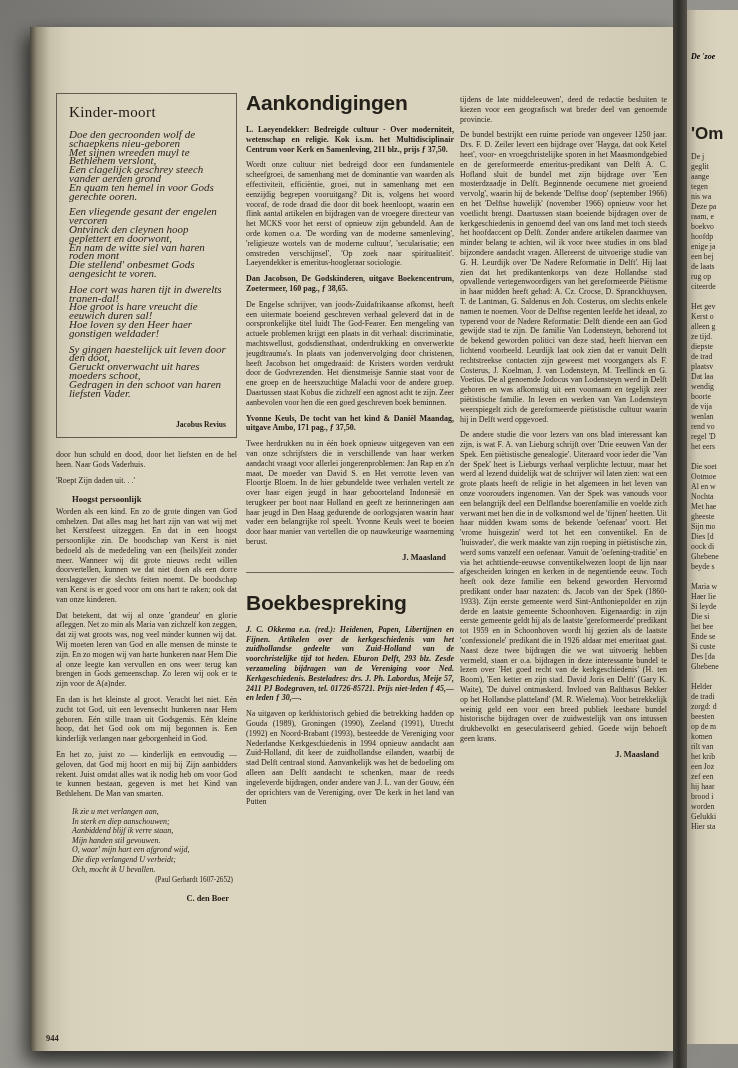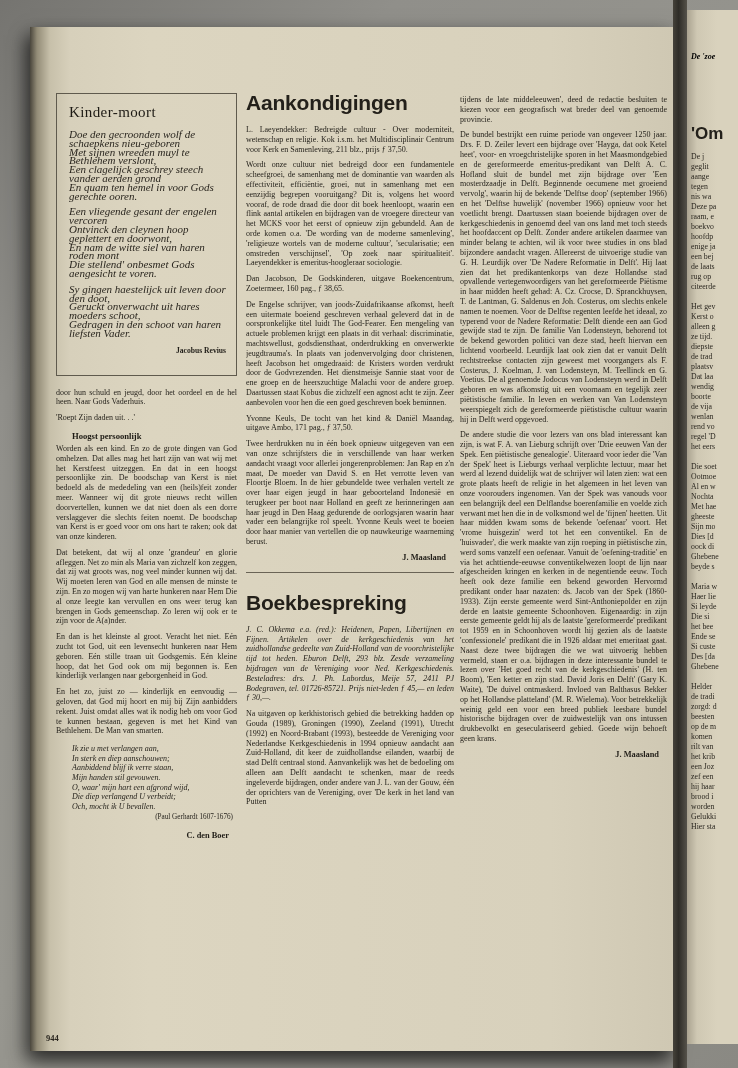--- a/index.html
+++ b/index.html
@@ -14,33 +14,33 @@
   .page-gap{position:absolute;left:673px;top:0;width:14px;height:1068px;
     background:linear-gradient(90deg,#45423a,#2e2c27 40%,#55524a);}
   .next-page{left:687px;top:10px;width:51px;height:1034px;
     background:linear-gradient(90deg,#aaa390 0px,#cfc8b3 10px,#d9d2bd 30px);
     overflow:hidden;}
   .col{position:absolute;overflow:hidden;color:#211e18;}
   .col p{margin:0 0 6px 0;font-size:8px;line-height:9.8px;text-align:justify;}
   .col-left{left:26px;top:66px;width:181px;height:952px;}
   .col-mid{left:216px;top:64px;width:208px;height:976px;}
   .col-right{left:430px;top:68px;width:207px;height:966px;}
-  .poem-box{border:1px solid #5f5a4d;padding:10px 10px 20px 12px;margin-bottom:12px;}
+  .poem-box{border:1px solid #5f5a4d;padding:10px 10px 8px 12px;margin-bottom:12px;}
   .poem-title{font-size:15px;letter-spacing:.4px;margin-bottom:9px;color:#1d1a14;}
   .poem-stanza{font-style:italic;font-size:11px;line-height:8.8px;margin-bottom:7px;white-space:pre-line;color:#2a261f;}
-  .poem-author{font-size:7.6px;font-weight:bold;text-align:right;margin-top:8px;}
+  .poem-author{font-size:7.6px;font-weight:bold;text-align:right;margin-top:23px;}
   .subhead{font-size:8.6px;font-weight:bold;margin:8px 0 3px 16px;color:#1d1a14;}
   .quote-line{font-style:normal;}
   .closing-poem{font-style:italic;font-size:8px;line-height:9.6px;white-space:pre-line;padding-left:16px;margin:8px 0 2px 0;}
   .attribution{font-size:7.2px;text-align:right;padding-right:4px;margin-bottom:10px;}
   .signature{font-size:8.4px;font-weight:600;text-align:right;padding-right:8px;margin:6px 0 10px 0;}
   .section-heading{font-family:"Liberation Sans",sans-serif;font-weight:600;font-size:21px;
     letter-spacing:-.2px;margin:0 0 10px 0;color:#23201a;}
   .section-heading.second{margin-top:18px;}
-  .lead{font-weight:normal;}
+  .lead{font-weight:bold;}
   .lead.italic{font-style:italic;}
   .page-number{position:absolute;left:16px;bottom:8px;font-size:8.5px;font-weight:bold;color:#2a261f;}
   .next-heading{font-family:"Liberation Sans",sans-serif;font-weight:600;font-size:17px;color:#23201a;margin:62px 0 8px 4px;}
   .next-toplines{font-size:8px;line-height:10px;margin:42px 0 0 4px;white-space:pre-line;font-weight:bold;font-style:italic;}
   .next-lines{font-size:7.8px;line-height:10px;margin:6px 0 0 4px;white-space:pre-line;color:#2a261f;}
   .rule-hr{border:0;border-top:1px solid #6a6456;margin:10px 0;}
 </style>
 </head>
 <body>
 
@@ -52,40 +52,43 @@
       <div class="poem-box">
         <div class="poem-title">Kinder-moort</div>
         <div class="poem-stanza">Doe den gecroonden wolf de schaepkens nieu-geboren
 Met sijnen wreeden muyl te Bethlehem verslont,
 Een clagelijck geschrey steech vander aerden grond
 En quam ten hemel in voor Gods gerechte ooren.</div>
         <div class="poem-stanza">Een vliegende gesant der engelen vercoren
 Ontvinck den cleynen hoop geplettert en doorwont,
 En nam de witte siel van haren roden mont
 Die stellend' onbesmet Gods aengesicht te voren.</div>
+        <div class="poem-stanza">Hoe cort was haren tijt in dwerelts tranen-dal!
+Hoe groot is hare vreucht die eeuwich duren sal!
+Hoe loven sy den Heer haer gonstigen weldader!</div>
         <div class="poem-stanza">Sy gingen haestelijck uit leven door den doot,
 Geruckt onverwacht uit hares moeders schoot,
 Gedragen in den schoot van haren liefsten Vader.</div>
         <div class="poem-author">Jacobus Revius</div>
       </div>
-      <p>door hun schuld en jeugd, door het oordeel en de hel heen. Naar Gods Vaderhuis.</p>
+      <p>door hun schuld en dood, door het liefsten en de hel heen. Naar Gods Vaderhuis.</p>
       <p class="quote-line">'Roept Zijn daden uit. . .'</p>
       <h3 class="subhead">Hoogst persoonlijk</h3>
       <p>Worden als een kind. En zo de grote dingen van God omhelzen. Dat alles mag het hart zijn van wat wij met het Kerstfeest uitzeggen. En dat in een hoogst persoonlijke zin. De boodschap van Kerst is niet bedoeld als de mededeling van een (heils)feit zonder meer. Wanneer wij dit grote nieuws recht willen doorvertellen, kunnen we dat niet doen als een dorre verslaggever die slechts feiten noemt. De boodschap van Kerst is er goed voor om ons hart te raken; ook dat van onze kinderen.</p>
       <p>Dat betekent, dat wij al onze 'grandeur' en glorie afleggen. Net zo min als Maria van zichzelf kon zeggen, dat zij wat groots was, nog veel minder kunnen wij dat. Wij moeten leren van God en alle mensen de minste te zijn. En zo mogen wij van harte hunkeren naar Hem Die al onze leegte kan vervullen en ons weer terug kan brengen in Gods gemeenschap. Zo leren wij ook er te zijn voor de A(a)nder.</p>
       <p>En dan is het kleinste al groot. Veracht het niet. Eén zucht tot God, uit een levensecht hunkeren naar Hem geboren. Eén stille traan uit Godsgemis. Eén kleine hoop, dat het God ook om mij begonnen is. Een kinderlijk verlangen naar geborgenheid in God.</p>
       <p>En het zo, juist zo — kinderlijk en eenvoudig — geloven, dat God mij hoort en mij bij Zijn aanbidders rekent. Juist omdat alles wat ik nodig heb om voor God te kunnen bestaan, gegeven is met het Kind van Bethlehem. De Man van smarten.</p>
       <div class="closing-poem">Ik zie u met verlangen aan,
 In sterk en diep aanschouwen;
 Aanbiddend blijf ik verre staan,
 Mijn handen stil gevouwen.
 O, waar' mijn hart een afgrond wijd,
 Die diep verlangend U verbeidt;
 Och, mocht ik U bevallen.</div>
-      <div class="attribution">(Paul Gerhardt 1607-1676)</div>
+      <div class="attribution">(Paul Gerhardt 1607-2652)</div>
       <div class="signature">C. den Boer</div>
     </div>
 
     <div class="col col-mid">
       <h1 class="section-heading">Aankondigingen</h1>
 
       <p class="lead">L. Laeyendekker: Bedreigde cultuur - Over moderniteit, wetenschap en religie. Kok i.s.m. het Multidisciplinair Centrum voor Kerk en Samenleving, 211 blz., prijs ƒ 37,50.</p>
       <p>Wordt onze cultuur niet bedreigd door een fundamentele scheefgroei, de samenhang met de dominantie van waarden als effectiviteit, efficiëntie, groei, nut in samenhang met een eenzijdig begrepen vooruitgang? Dit is, volgens het woord vooraf, de rode draad die door dit boek heenloopt, waarin een flink aantal artikelen en bijdragen van de vroegere directeur van het MCKS voor het eerst of opnieuw zijn gebundeld. Aan de orde komen o.a. 'De wording van de moderne samenleving', 'religieuze wortels van de moderne cultuur', 'secularisatie; een omstreden verschijnsel', 'Op zoek naar spiritualiteit'. Laeyendekker is emeritus-hoogleraar sociologie.</p>
 
       <p class="lead">Dan Jacobson, De Godskinderen, uitgave Boekencentrum, Zoetermeer, 160 pag., ƒ 38,65.</p>

